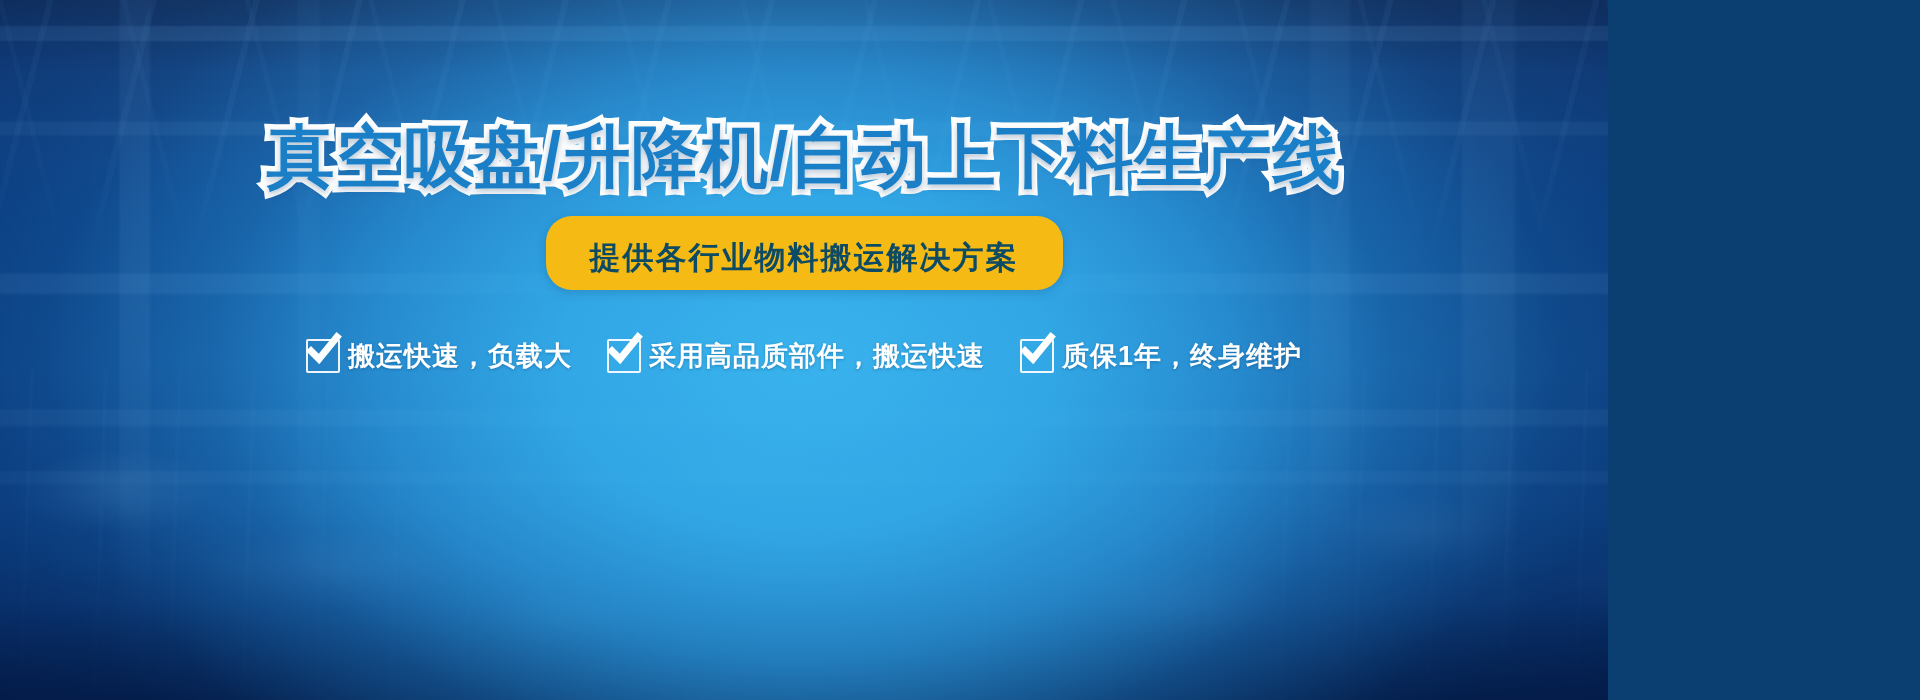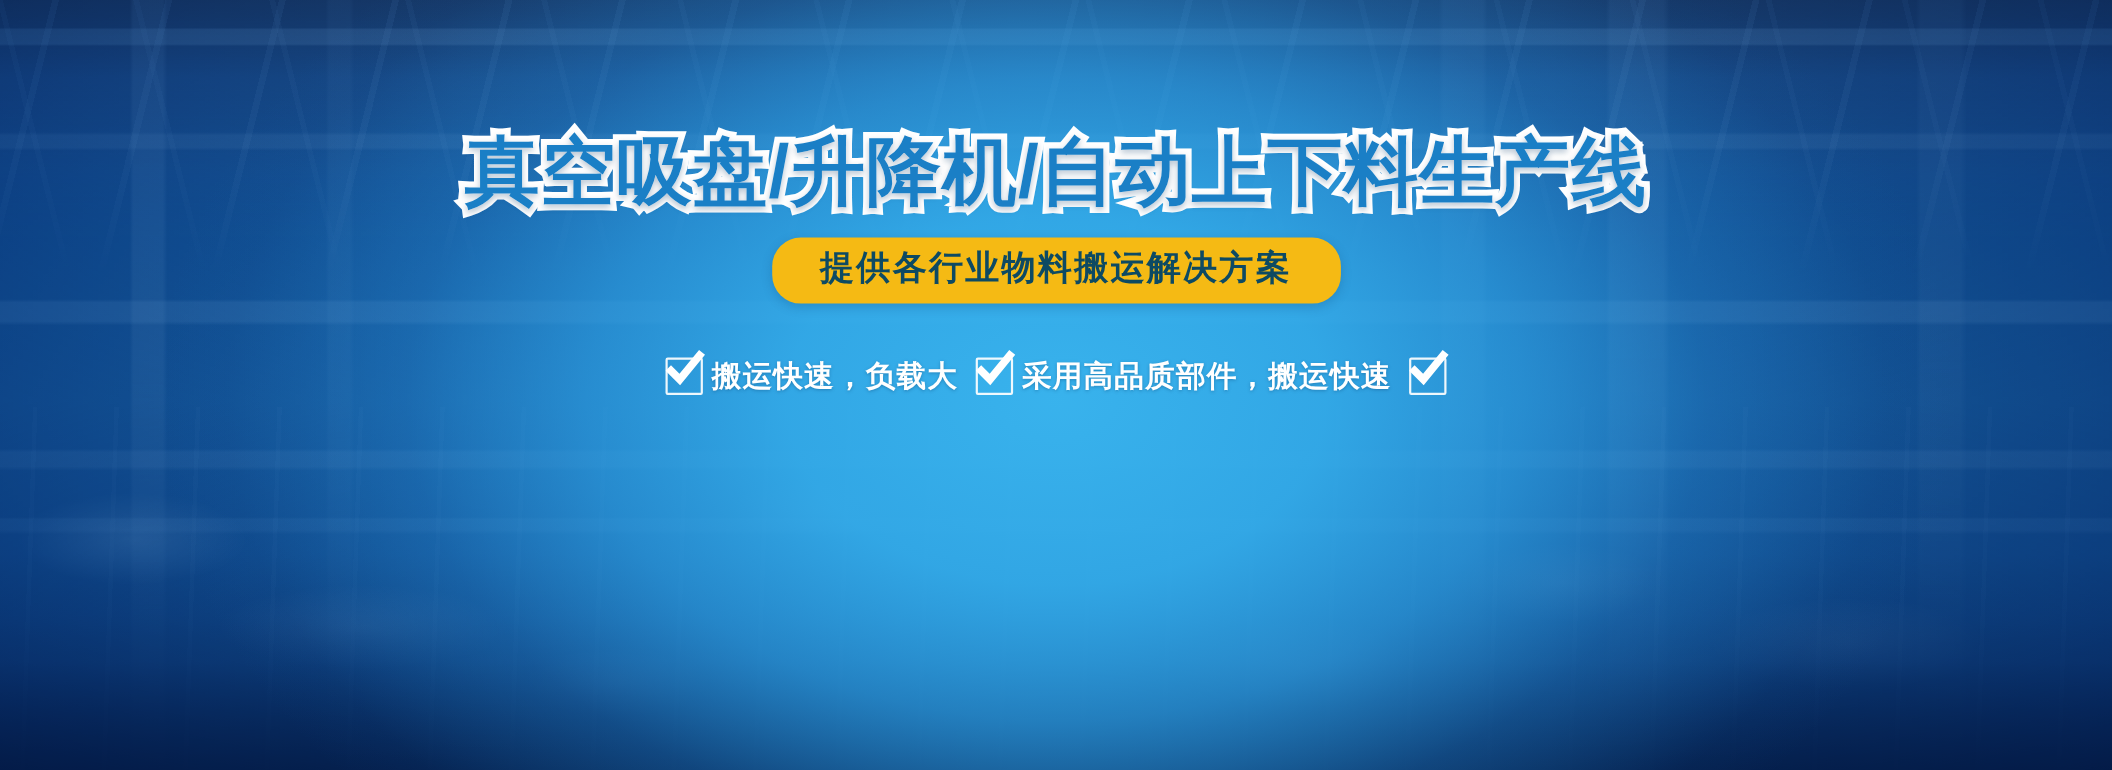--- a/index.html
+++ b/index.html
@@ -6,21 +6,21 @@
     margin: 0;
     padding: 0;
     background: #0b3f72;
   }
   body {
     font-family: "Liberation Sans", "DejaVu Sans", sans-serif;
   }
 
   .banner {
     position: relative;
-    width: 1920px;
+    width: 1608px;
     height: 700px;
     overflow: hidden;
     background: #1a6fb5;
   }
 
   
   .bg-photo {
     position: absolute;
     inset: 0;
     background-color: #1e6fae;
@@ -182,31 +182,31 @@
   }
 
   .subtitle-pill {
     margin-top: 26px;
     background: #f5ba14;
     color: #0d4a63;
     font-size: 31px;
     font-weight: bold;
     letter-spacing: 2px;
     border-radius: 26px;
-    padding: 10px 44px 13px 44px;
+    padding: 24px 44px 13px 44px;
     line-height: 1.18;
     white-space: nowrap;
     box-shadow: 0 3px 10px rgba(8,52,100,0.22);
   }
 
   .features {
     margin-top: 48px;
     display: flex;
-    align-items: center;
-    gap: 16px;
+    align-items: flex-end;
+    gap: 35px;
     white-space: nowrap;
   }
 
   .feature {
     display: flex;
     align-items: center;
     gap: 8px;
   }
 
   .check-box {
@@ -276,17 +276,18 @@
         </span>
         <span class="feature-label">采用高品质部件，搬运快速</span>
       </div>
 
       <div class="feature">
         <span class="check-box">
           <svg viewBox="0 0 38 38" aria-hidden="true">
             <path d="M7 19 L15 27 L33 5" fill="none" stroke="#ffffff" stroke-width="7" stroke-linecap="square" stroke-linejoin="miter"></path>
           </svg>
         </span>
+        <span class="feature-label">质保1年，终身维护</span>
       </div>
 
     </div>
   </div>
 </div>
 
 </body></html>

